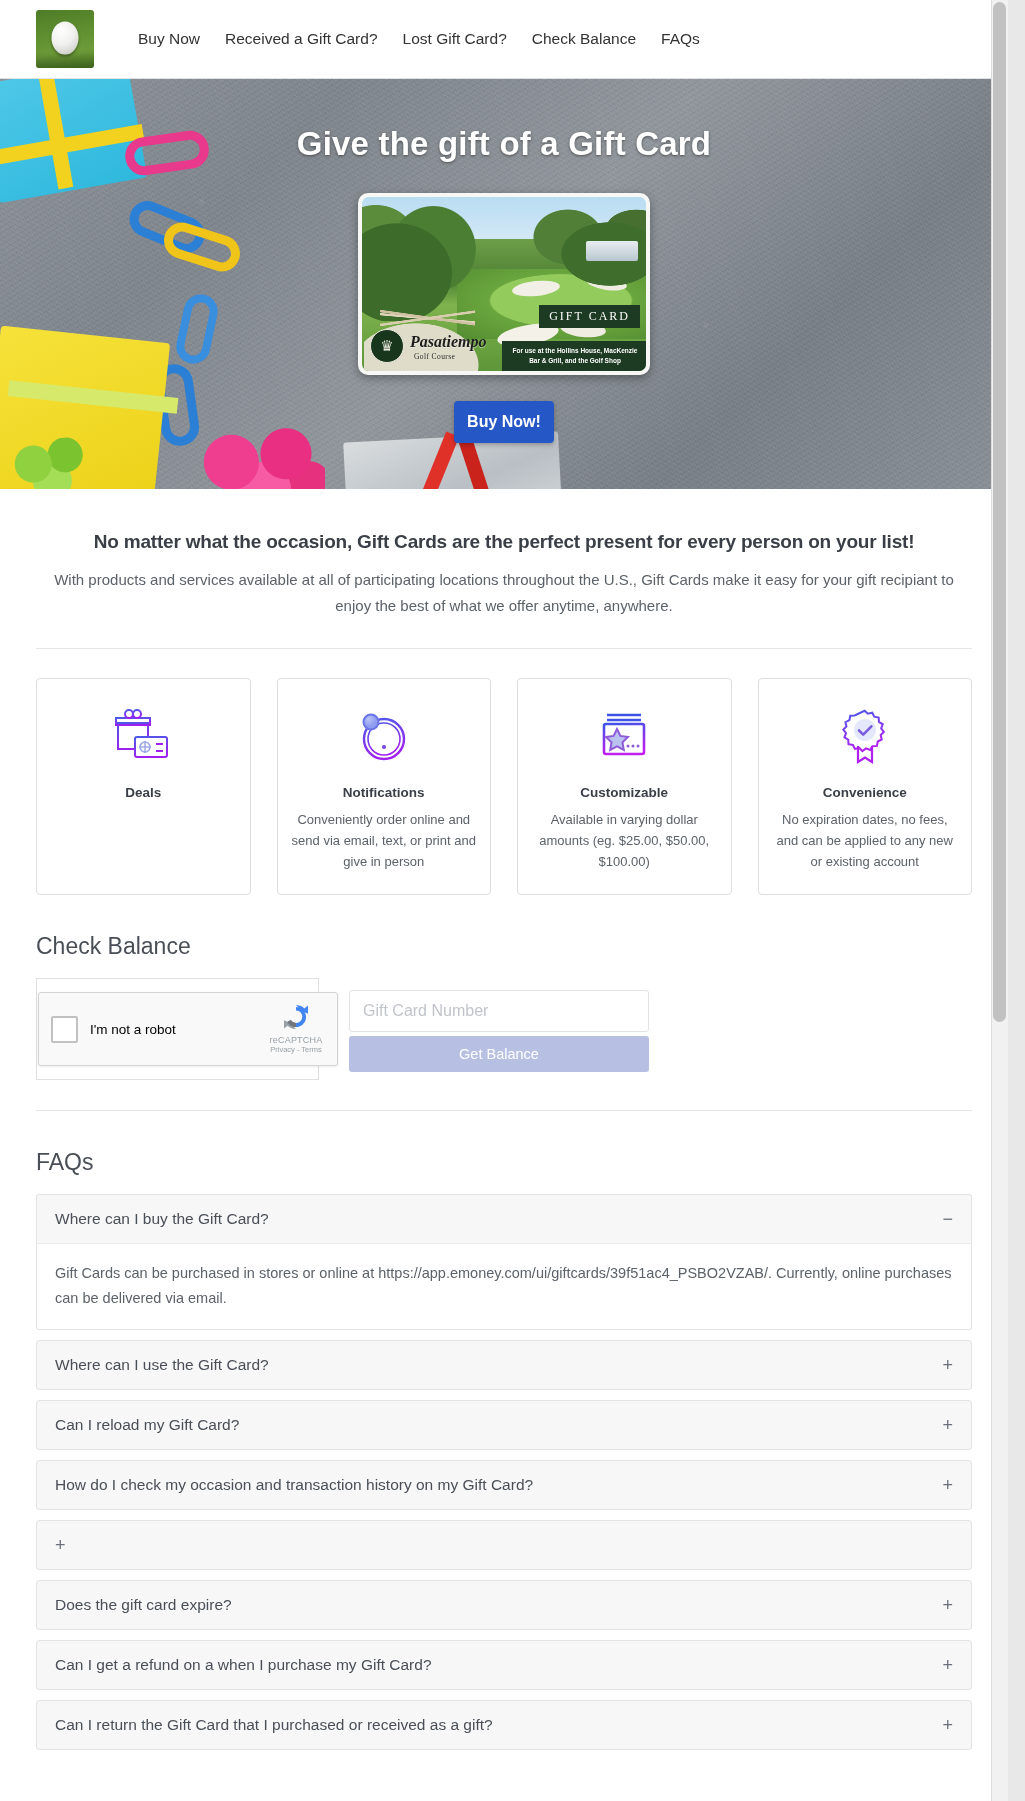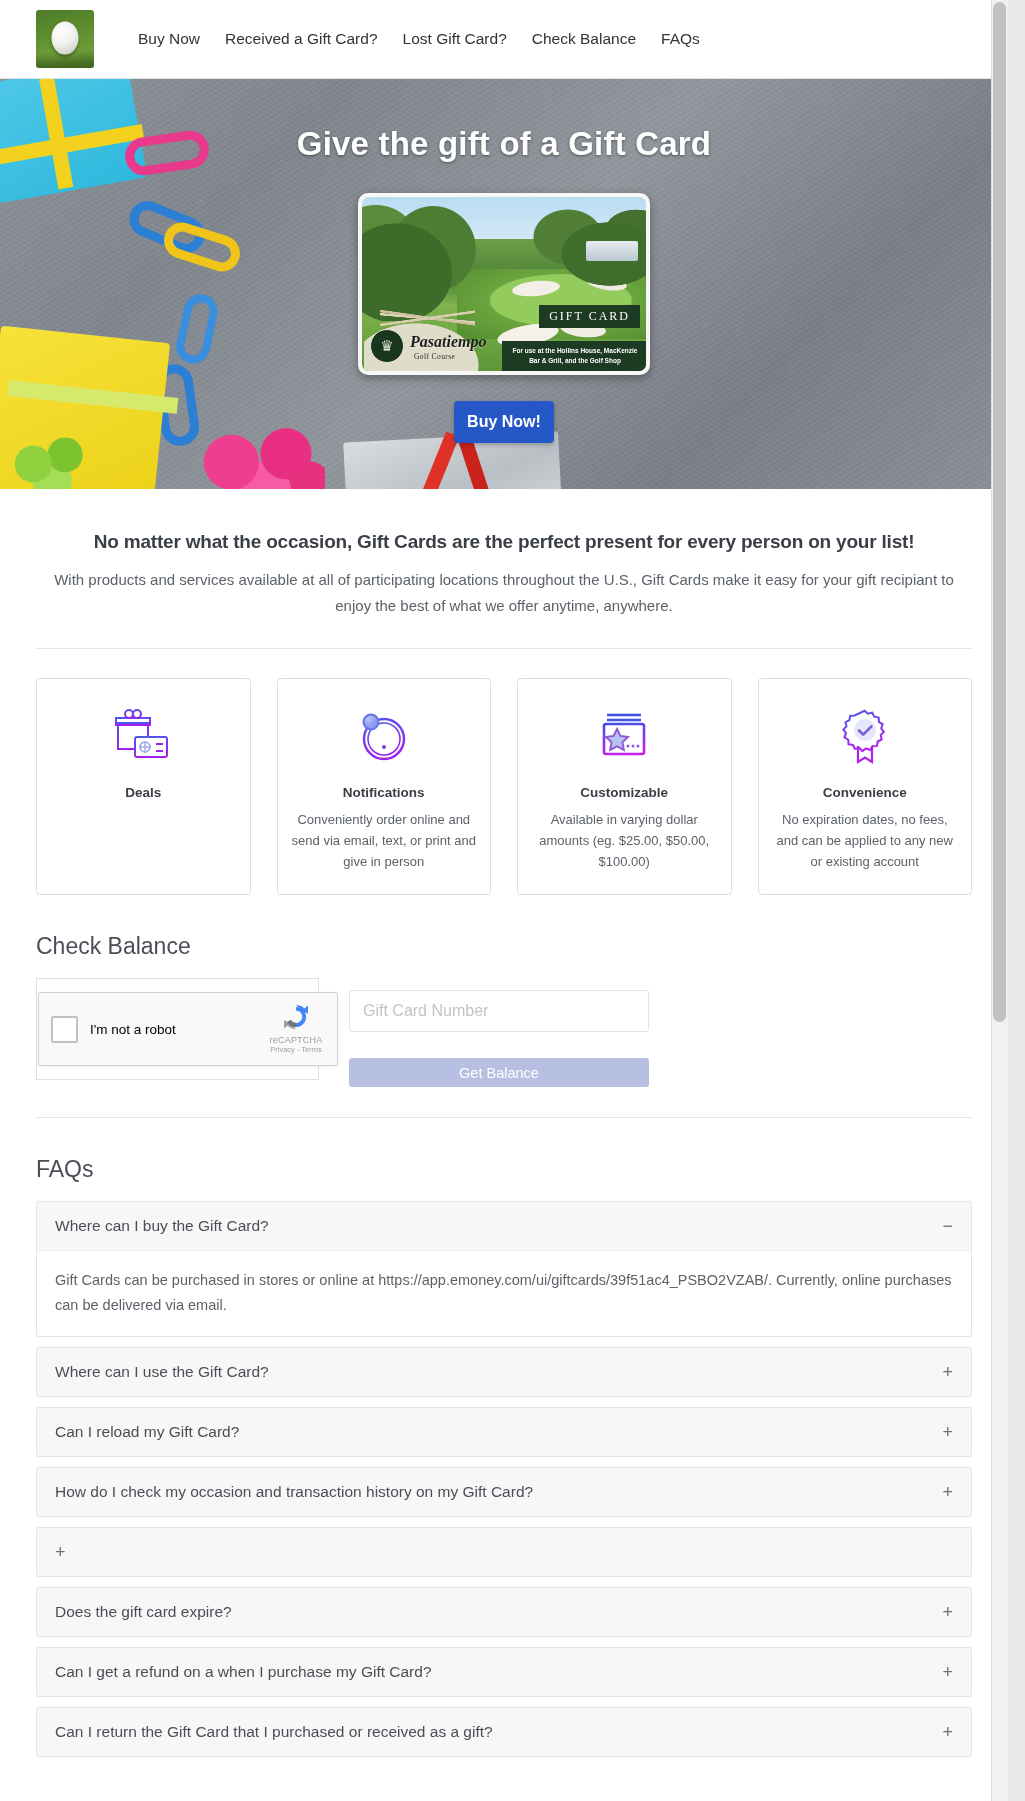--- a/index.html
+++ b/index.html
@@ -222,21 +222,21 @@
   .rc-terms { font-size:7.5px; color:#9aa0a6; }
 
   .balance-right { width:300px; padding-top:12px; }
   .gc-input {
     width:100%; height:42px; border:1px solid #e3e3e3; border-radius:3px;
     background:#fff; font-size:16px; color:#333; padding:0 13px;
     font-family:"Liberation Sans", sans-serif; outline:none;
   }
   .gc-input::placeholder { color:#c0c4c9; }
   .getbal-btn {
-    width:100%; height:29px; margin-top:26px; background:#b7bfe3; color:#fff;
+    width:100%; height:36px; margin-top:4px; background:#b7bfe3; color:#fff;
     border:none; border-radius:3px; font-size:14.5px; cursor:pointer;
     font-family:"Liberation Sans", sans-serif;
   }
 
   .faq-list { margin-top:16px; padding-bottom:20px; }
   .faq-item { margin-bottom:10px; }
   .faq-q {
     background:#f7f7f7; border:1px solid #e4e4e4; border-radius:3px;
     padding:15px 18px; font-size:15.5px; color:#4a4f57; cursor:pointer;
     display:flex; align-items:center; justify-content:space-between;

